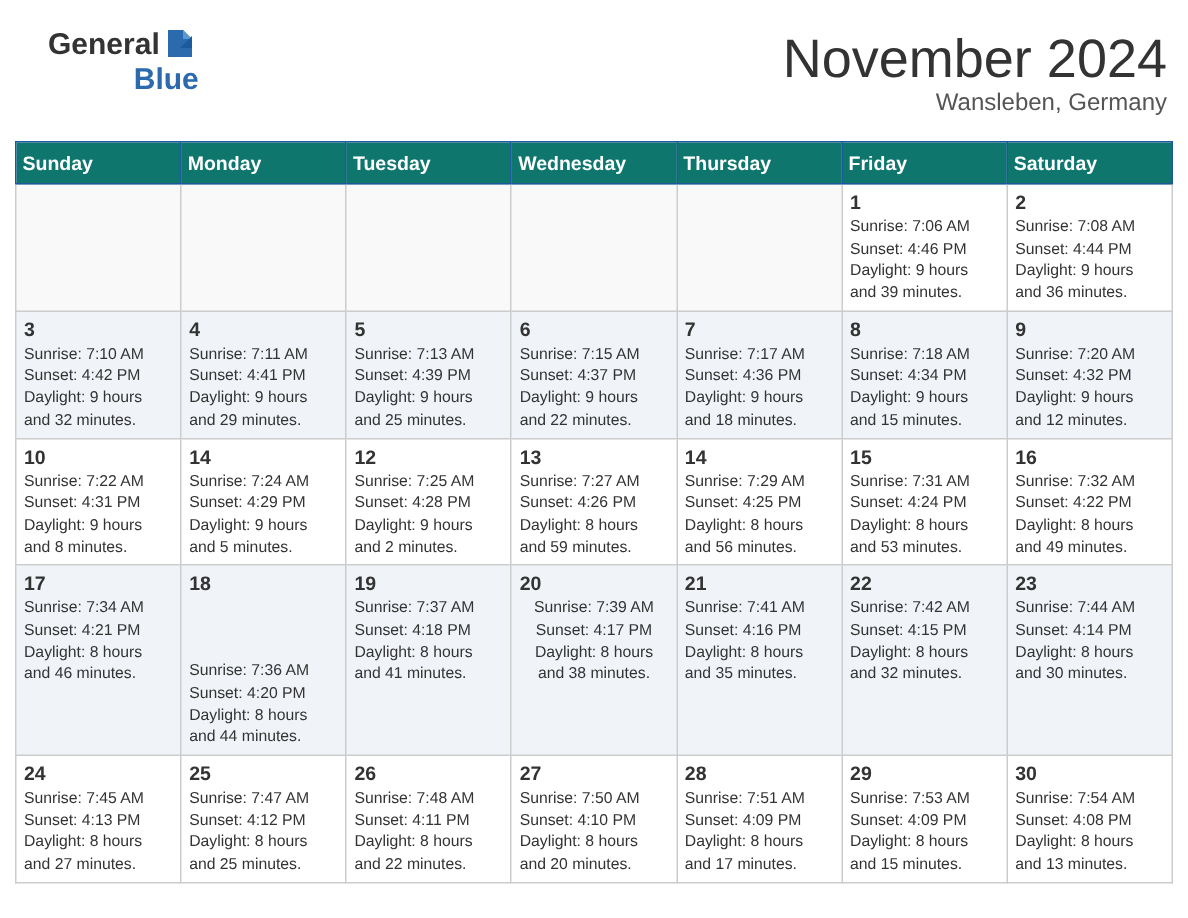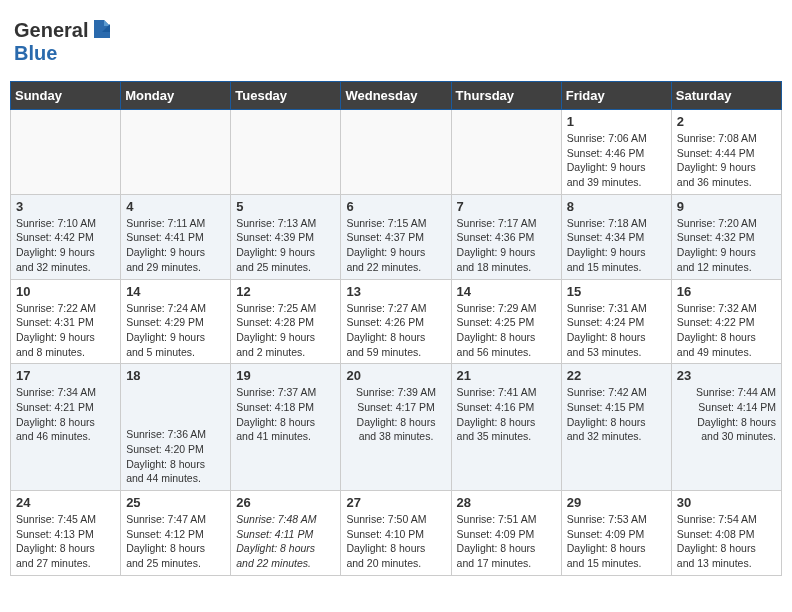--- a/index.html
+++ b/index.html
@@ -13,21 +13,22 @@
     .header-area {
       display: flex;
       justify-content: space-between;
       align-items: flex-start;
       margin-bottom: 8px;
       padding: 8px 4px;
     }
     .logo {
       display: flex;
       flex-direction: column;
-      align-items: flex-start;
+      align-items: flex-end;
+      margin-left: 18px;
     }
     .logo-text {
       display: flex;
       align-items: center;
     }
     .logo-general {
       font-size: 20px;
       font-weight: bold;
       color: #333;
     }
@@ -51,21 +52,21 @@
     }
     .location {
       font-size: 16px;
       color: #555;
     }
     .calendar {
       width: 100%;
       border-collapse: collapse;
     }
     .calendar th {
-      background: #404040;
+      background: #0f766e;
       color: #fff;
       font-size: 13px;
       font-weight: bold;
       padding: 6px 4px;
       text-align: left;
       border: 1px solid #1a5a9d;
     }
     .calendar td {
       vertical-align: top;
       width: 14.28%;
@@ -107,20 +108,24 @@
       <svg class="logo-icon" viewBox="0 0 24 24">
         <polygon points="4,20 20,20 20,8 14,2 4,2" fill="#2a6aad"></polygon>
         <polygon points="14,2 20,8 14,8" fill="#5a9ad0"></polygon>
         <polygon points="12,14 20,6 20,14" fill="#1a5a9d"></polygon>
       </svg>
     </div>
     <div>
       <span class="logo-blue">Blue</span>
     </div>
   </div>
+  <div class="title-area">
+    <div class="month-title">November 2024</div>
+    <div class="location">Wansleben, Germany</div>
+  </div>
 </div>
 
 <table class="calendar">
   <thead>
     <tr>
     <th>Sunday</th>
         <th>Monday</th>
         <th>Tuesday</th>
         <th>Wednesday</th>
         <th>Thursday</th>
@@ -268,41 +273,41 @@
 Daylight: 8 hours and 35 minutes.</div>
         </td>
         <td>
           <span class="day-num">22</span>
           <div class="day-info" style="white-space: pre-line;">Sunrise: 7:42 AM
 Sunset: 4:15 PM
 Daylight: 8 hours and 32 minutes.</div>
         </td>
         <td>
           <span class="day-num">23</span>
-          <div class="day-info" style="white-space: pre-line; text-align: right;">Sunrise: 7:44 AM
+          <div class="day-info" style="white-space: pre-line;">Sunrise: 7:44 AM
 Sunset: 4:14 PM
 Daylight: 8 hours and 30 minutes.</div>
         </td>
       </tr>
       <tr>
         <td>
           <span class="day-num">24</span>
           <div class="day-info" style="white-space: pre-line;">Sunrise: 7:45 AM
 Sunset: 4:13 PM
 Daylight: 8 hours and 27 minutes.</div>
         </td>
         <td>
           <span class="day-num">25</span>
           <div class="day-info" style="white-space: pre-line;">Sunrise: 7:47 AM
 Sunset: 4:12 PM
 Daylight: 8 hours and 25 minutes.</div>
         </td>
         <td>
           <span class="day-num">26</span>
-          <div class="day-info" style="white-space: pre-line; font-style: italic;">Sunrise: 7:48 AM
+          <div class="day-info" style="white-space: pre-line;">Sunrise: 7:48 AM
 Sunset: 4:11 PM
 Daylight: 8 hours and 22 minutes.</div>
         </td>
         <td>
           <span class="day-num">27</span>
           <div class="day-info" style="white-space: pre-line;">Sunrise: 7:50 AM
 Sunset: 4:10 PM
 Daylight: 8 hours and 20 minutes.</div>
         </td>
         <td>

